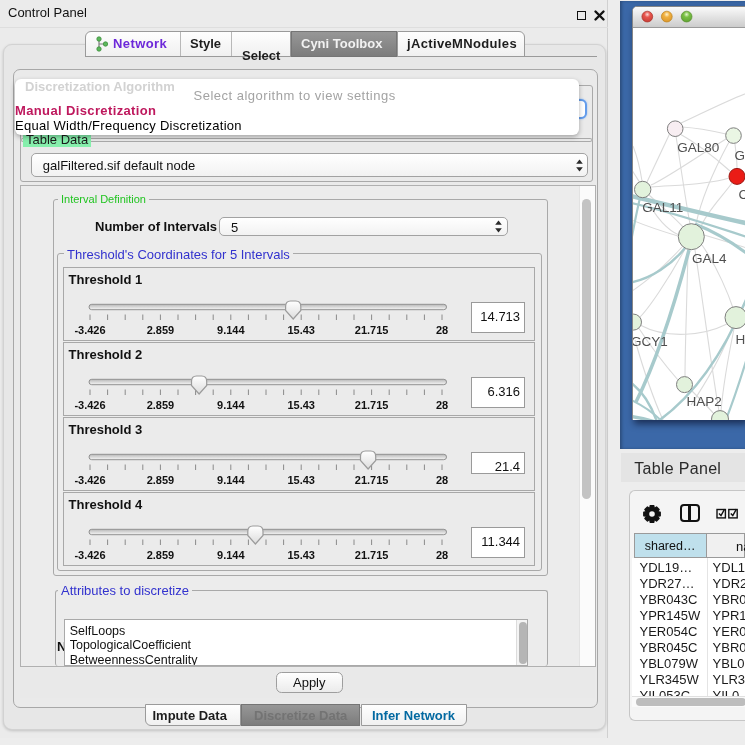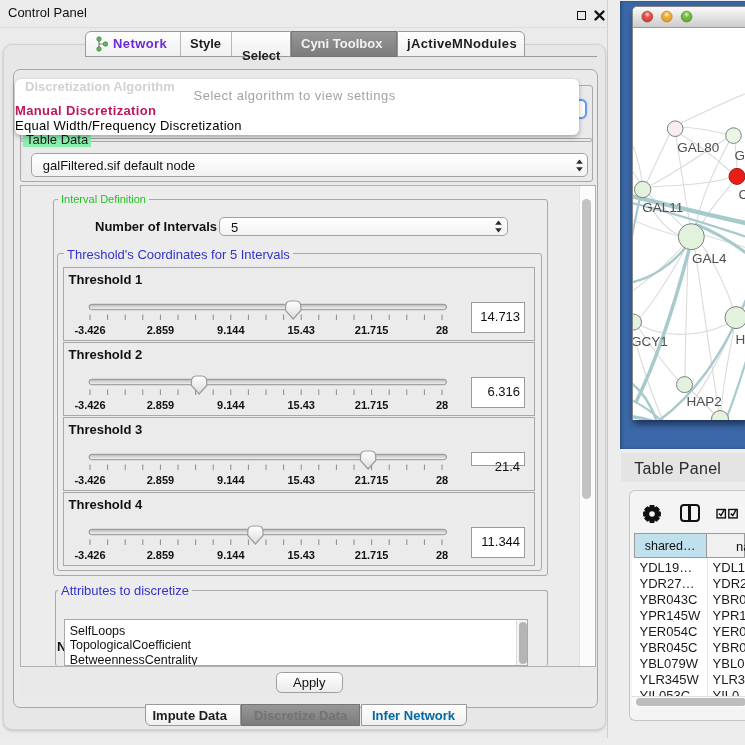--- a/index.html
+++ b/index.html
@@ -138,21 +138,21 @@
     </defs>
 <path d="M10.0 17.5 L10.0 23 M27.6 17.5 L27.6 23 M45.2 17.5 L45.2 23 M62.8 17.5 L62.8 23 M80.4 17.5 L80.4 23 M98.0 17.5 L98.0 23 M115.6 17.5 L115.6 23 M133.2 17.5 L133.2 23 M150.8 17.5 L150.8 23 M168.4 17.5 L168.4 23 M186.0 17.5 L186.0 23 M203.6 17.5 L203.6 23 M221.2 17.5 L221.2 23 M238.8 17.5 L238.8 23 M256.4 17.5 L256.4 23 M274.0 17.5 L274.0 23 M291.6 17.5 L291.6 23 M309.2 17.5 L309.2 23 M326.8 17.5 L326.8 23 M344.4 17.5 L344.4 23 M362.0 17.5 L362.0 23" stroke="#8a8a8a" stroke-width="1"></path>
 <path d="M280.5 9.5 Q280.5 4 285.5 4 L290.7 4 Q295.7 4 295.7 9.5 L295.7 13.5 L288.1 22 L280.5 13.5 Z" fill="url(#th2)" stroke="#9b9b9b" stroke-width="1.2"></path>
 </svg>
 <div class="lbl" style="left:90px;top:474px;font-size:11px;font-weight:bold;color:#111;transform:translateX(-50%);">-3.426</div>
 <div class="lbl" style="left:160.4px;top:474px;font-size:11px;font-weight:bold;color:#111;transform:translateX(-50%);">2.859</div>
 <div class="lbl" style="left:230.8px;top:474px;font-size:11px;font-weight:bold;color:#111;transform:translateX(-50%);">9.144</div>
 <div class="lbl" style="left:301.2px;top:474px;font-size:11px;font-weight:bold;color:#111;transform:translateX(-50%);">15.43</div>
 <div class="lbl" style="left:371.6px;top:474px;font-size:11px;font-weight:bold;color:#111;transform:translateX(-50%);">21.715</div>
 <div class="lbl" style="left:442px;top:474px;font-size:11px;font-weight:bold;color:#111;transform:translateX(-50%);">28</div>
-<div class="abs" style="left:471.4px;top:452px;width:53.7px;height:14px;background:#fff;border:1px solid #9a9a9a;font-size:13px;color:#111;text-align:right;line-height:28.5px;padding-right:4px;">21.4</div>
+<div class="abs" style="left:471.4px;top:452px;width:53.7px;height:22px;background:#fff;border:1px solid #9a9a9a;font-size:13px;color:#111;text-align:right;line-height:28.5px;padding-right:4px;">21.4</div>
 <div class="abs" style="left:63px;top:492px;width:471.5px;height:74px;background:#ebebeb;border:1px solid #a8a8a8;"></div>
 <div class="lbl" style="left:68.5px;top:497px;font-size:13px;font-weight:bold;color:#111;">Threshold 4</div>
 <svg class="abs" style="left:80px;top:522px;" width="380" height="28" viewBox="0 0 380 28">
 <rect x="9" y="7.3" width="357.5" height="5.4" rx="2.7" fill="url(#trk3)" stroke="#919191" stroke-width="1"></rect>
 <defs>
       <linearGradient id="trk3" x1="0" y1="0" x2="0" y2="1">
         <stop offset="0" stop-color="#b7b7b7"></stop>
         <stop offset="0.5" stop-color="#d8d8d8"></stop>
         <stop offset="1" stop-color="#f5f5f5"></stop>
       </linearGradient>

